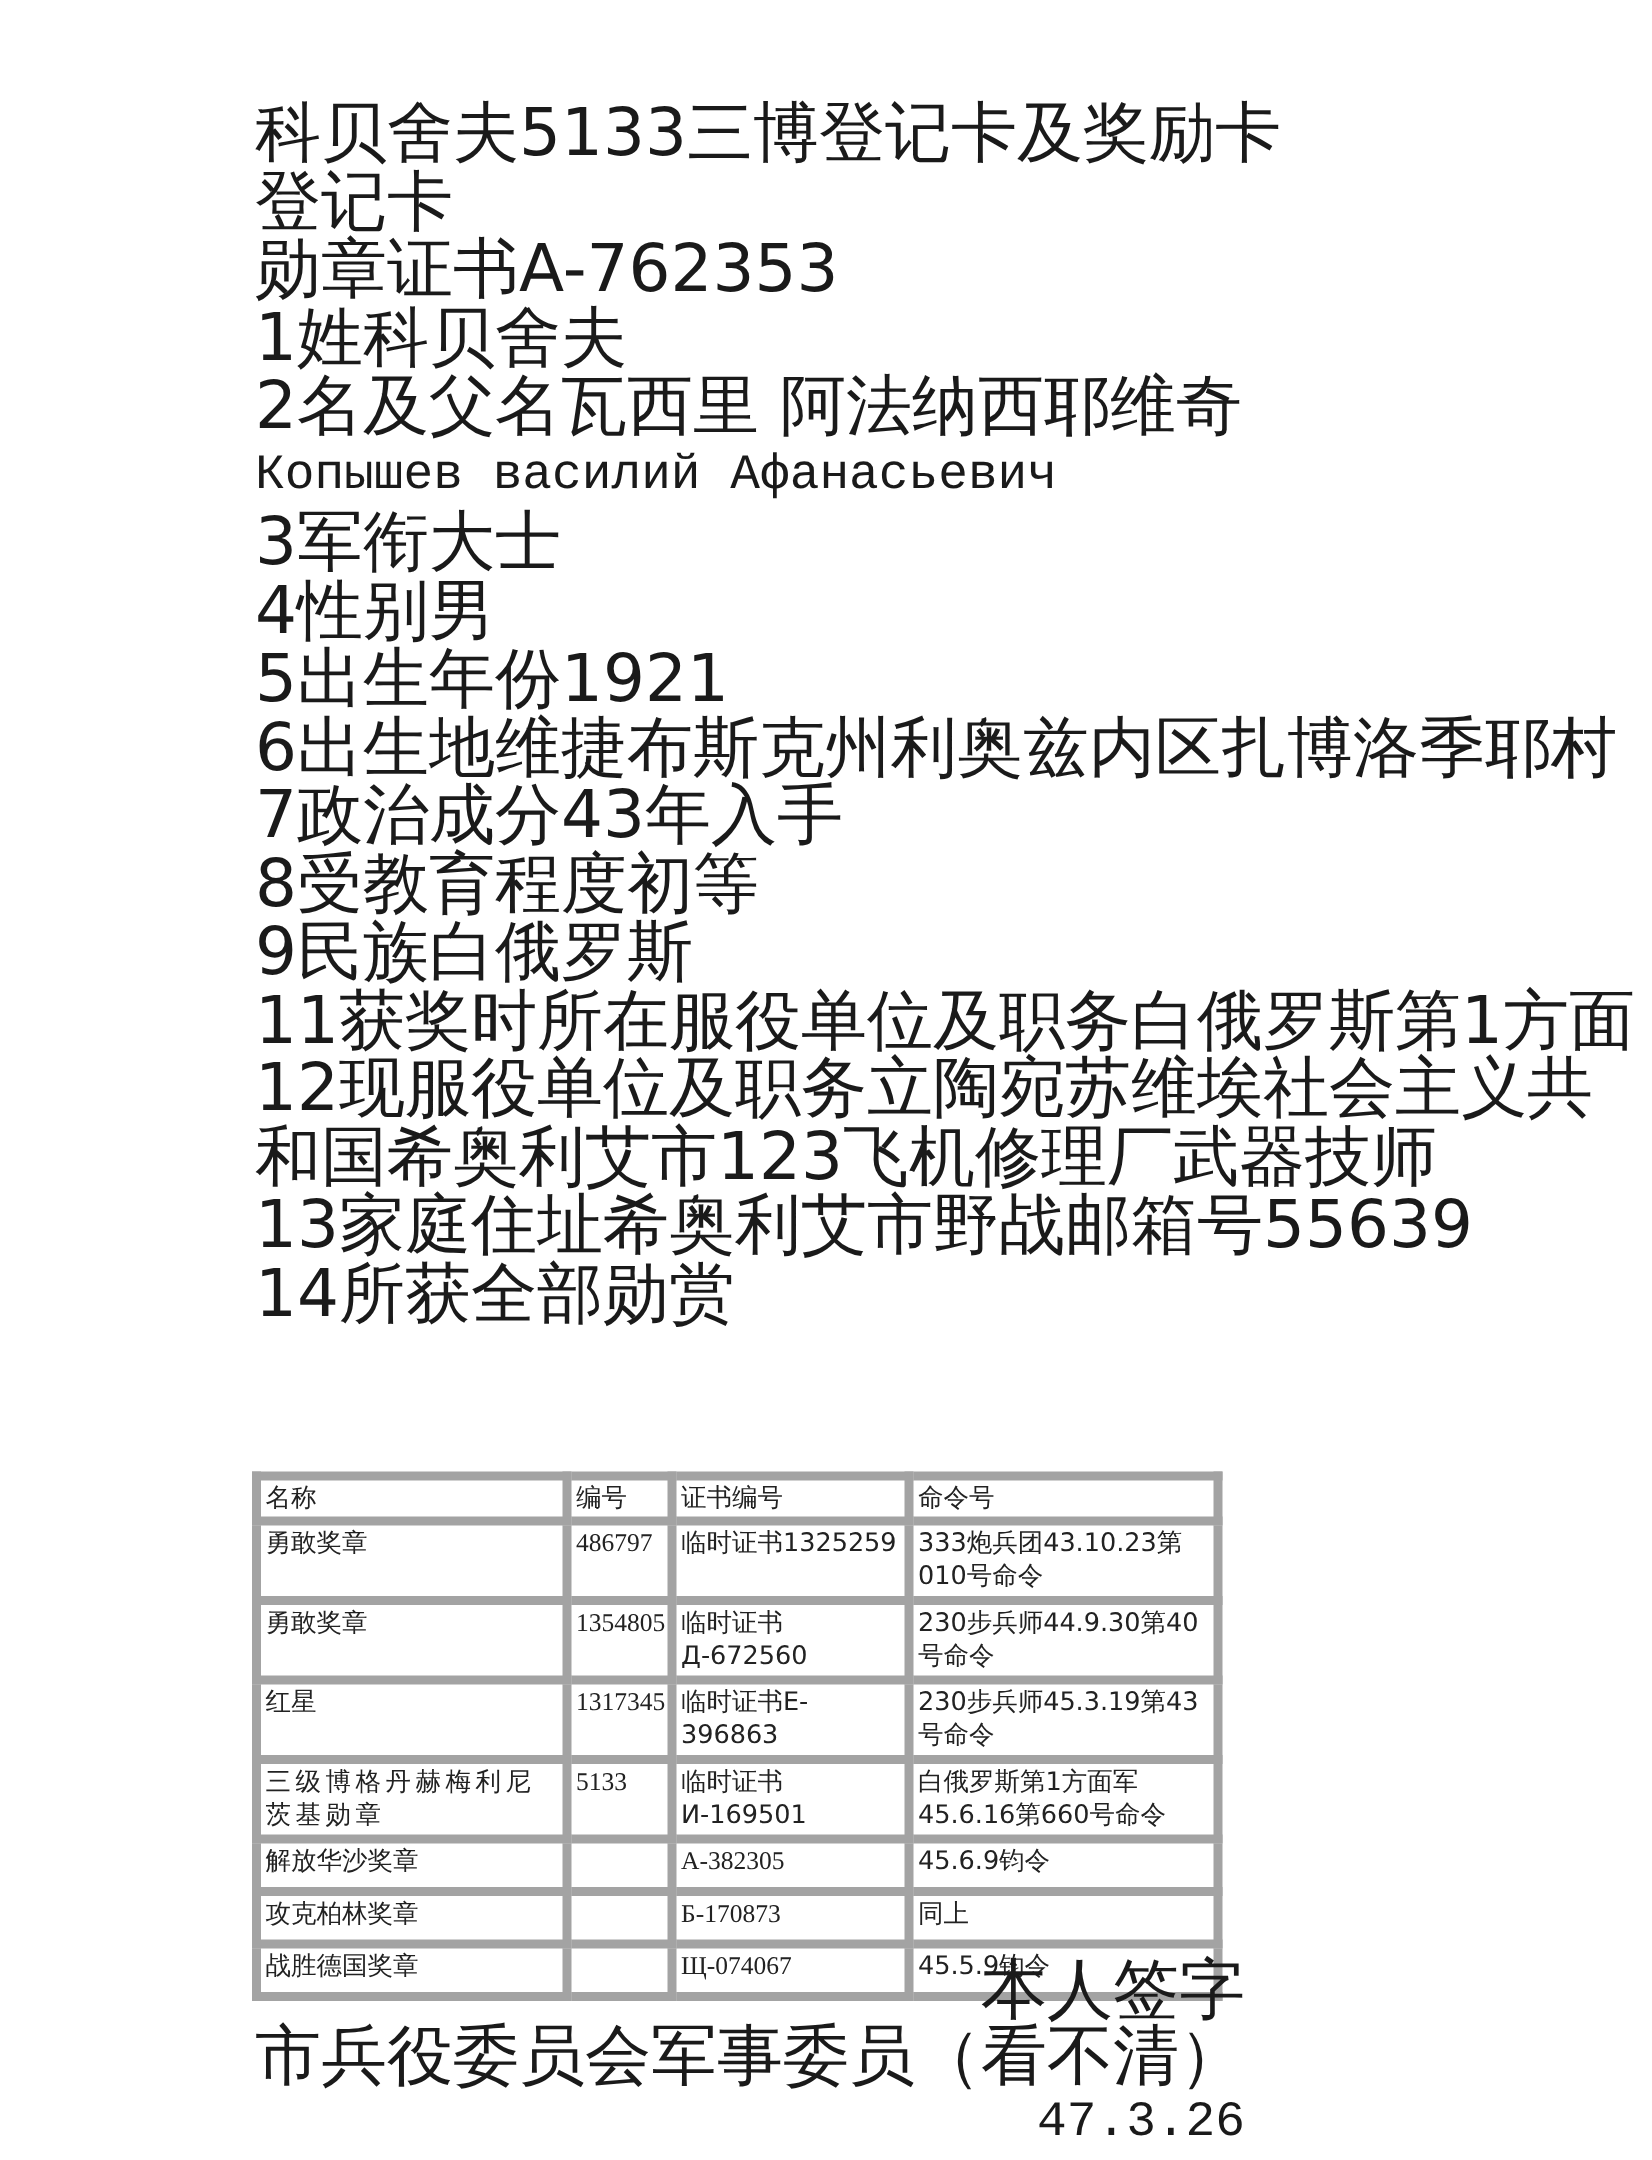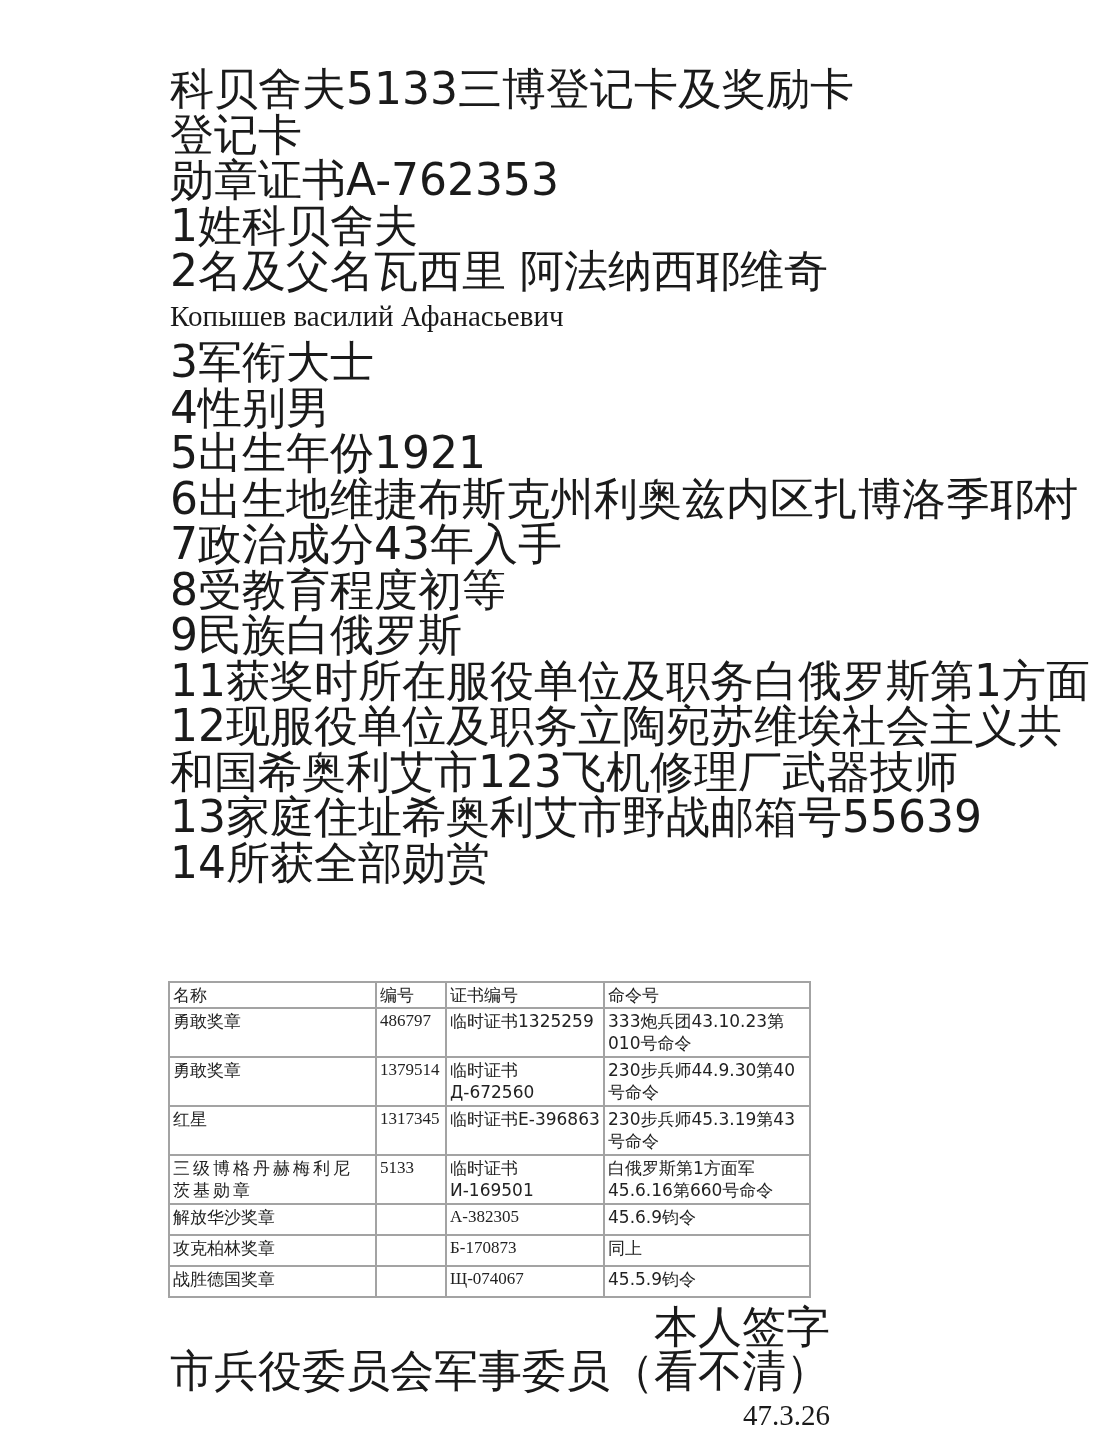--- a/index.html
+++ b/index.html
@@ -22,35 +22,35 @@
       width: 800px;
     }
     .line {
       font-size: 44px;
       line-height: 45.5px;
       height: 45.5px;
       white-space: nowrap;
       letter-spacing: 0px;
     }
     .line.latin {
-      font-family: Liberation Serif, serif;
-      font-size: 29px;
+      font-family: Liberation Mono, monospace;
+      font-size: 33px;
     }
     .awards {
       position: absolute;
       left: 168px;
       top: 981px;
       width: 641px;
       border-collapse: collapse;
       table-layout: fixed;
       font-size: 17px;
       color: #222;
     }
     .awards td, .awards th {
-      border: 2px solid #a3a3a3;
+      border: 6px solid #a3a3a3;
       padding: 1px 3px;
       vertical-align: top;
       text-align: left;
       font-weight: normal;
       line-height: 22px;
       font-family: "DejaVu Sans", "Liberation Sans", sans-serif;
     }
     .awards .ser {
       font-family: "Liberation Serif", "DejaVu Serif", serif;
       font-size: 17px;
@@ -111,21 +111,21 @@
     <th>命令号</th>
   </tr>
   <tr class="tall">
     <td>勇敢奖章</td>
     <td class="ser">486797</td>
     <td>临时证书1325259</td>
     <td>333炮兵团43.10.23第010号命令</td>
   </tr>
   <tr class="tall">
     <td>勇敢奖章</td>
-    <td class="ser">1379514</td>
+    <td class="ser">1354805</td>
     <td>临时证书Д-672560</td>
     <td>230步兵师44.9.30第40号命令</td>
   </tr>
   <tr class="tall">
     <td>红星</td>
     <td class="ser">1317345</td>
     <td>临时证书E-396863</td>
     <td>230步兵师45.3.19第43号命令</td>
   </tr>
   <tr class="tall">

